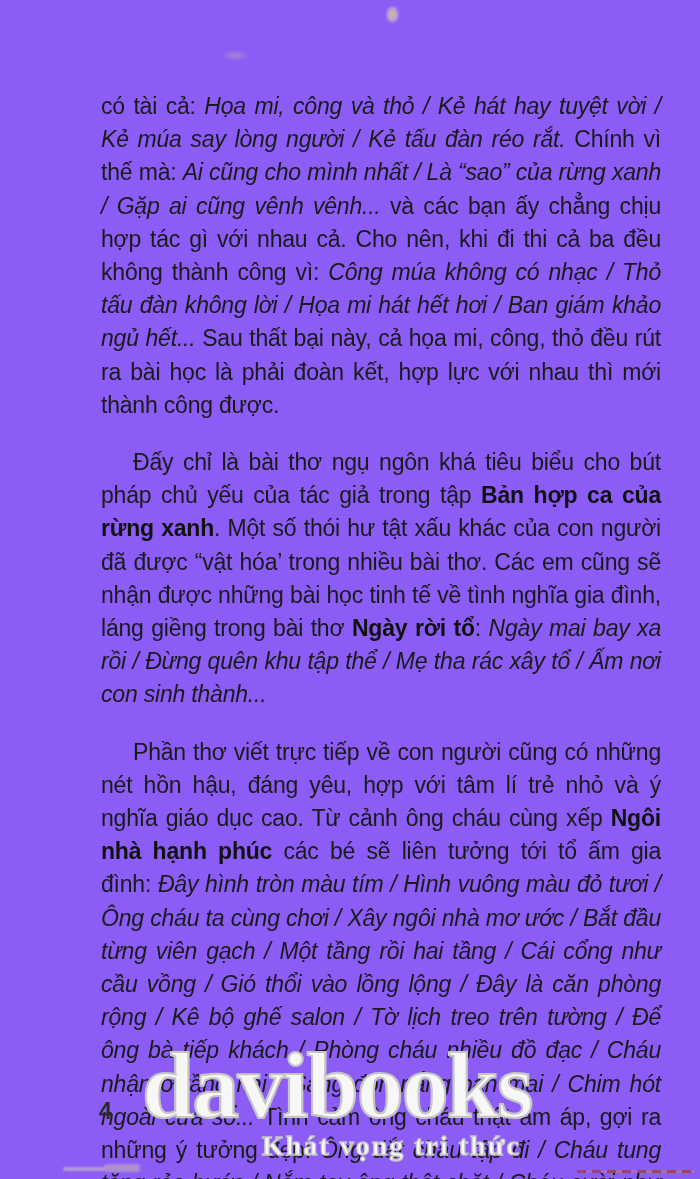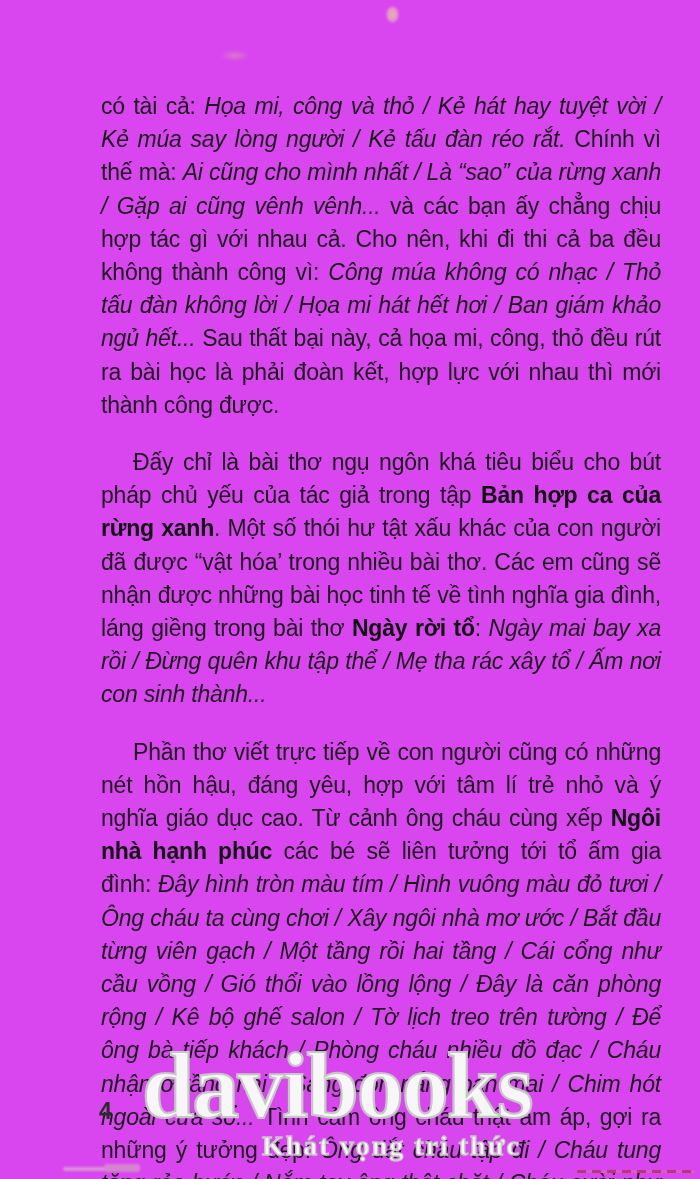--- a/index.html
+++ b/index.html
@@ -1,19 +1,19 @@
 <!DOCTYPE html>
 <html><head>
 <meta charset="utf-8">
 <style>
   html,body{margin:0;padding:0;background:#ffffff;}
   .page{
     position:relative;
     width:700px;height:1179px;
-    background:#d946ef;
+    background:#8b5cf6;
     overflow:hidden;
     font-family:"Liberation Sans",sans-serif;
   }
   .text-block{
     position:absolute;
     left:101px;top:90px;width:560px;
     font-size:23px;
     line-height:33.2px;
     color:#1a1a1a;
     text-align:justify;

